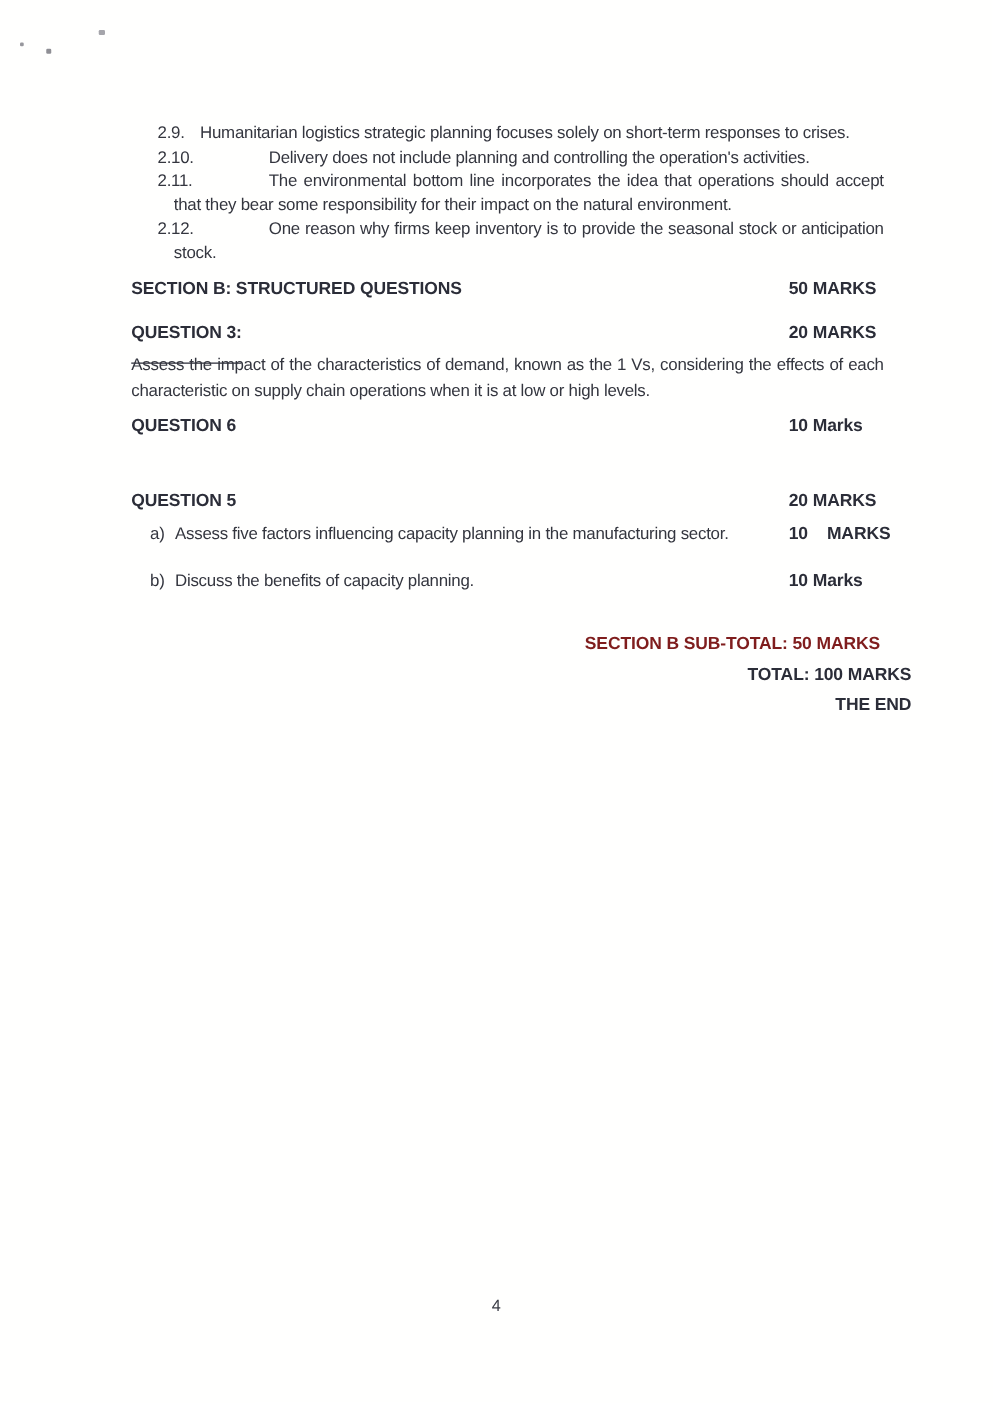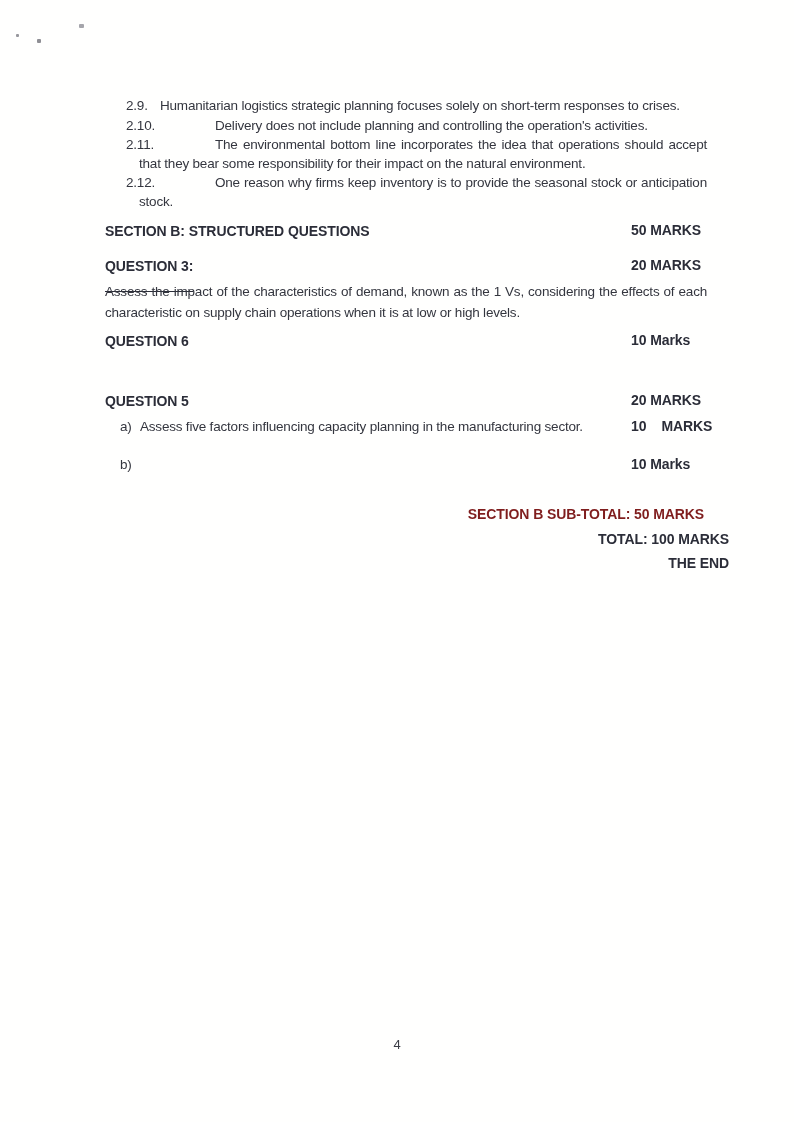--- a/index.html
+++ b/index.html
@@ -126,20 +126,21 @@
   </div>
 
   <div class="part part-a">
     <span class="plabel">a)</span>
     <span class="ptext">Assess five factors influencing capacity planning in the manufacturing sector.</span>
     <span class="marks">10    MARKS</span>
   </div>
 
   <div class="part part-b">
     <span class="plabel">b)</span>
+    <span class="ptext">Discuss the benefits of capacity planning.</span>
     <span class="marks">10 Marks</span>
   </div>
 
   <div class="subtotal">SECTION B SUB-TOTAL: 50 MARKS</div>
   <div class="centerline total-line">TOTAL: 100 MARKS</div>
   <div class="centerline end-line">THE END</div>
 
   <div class="pageno">4</div>
 
 </div>

